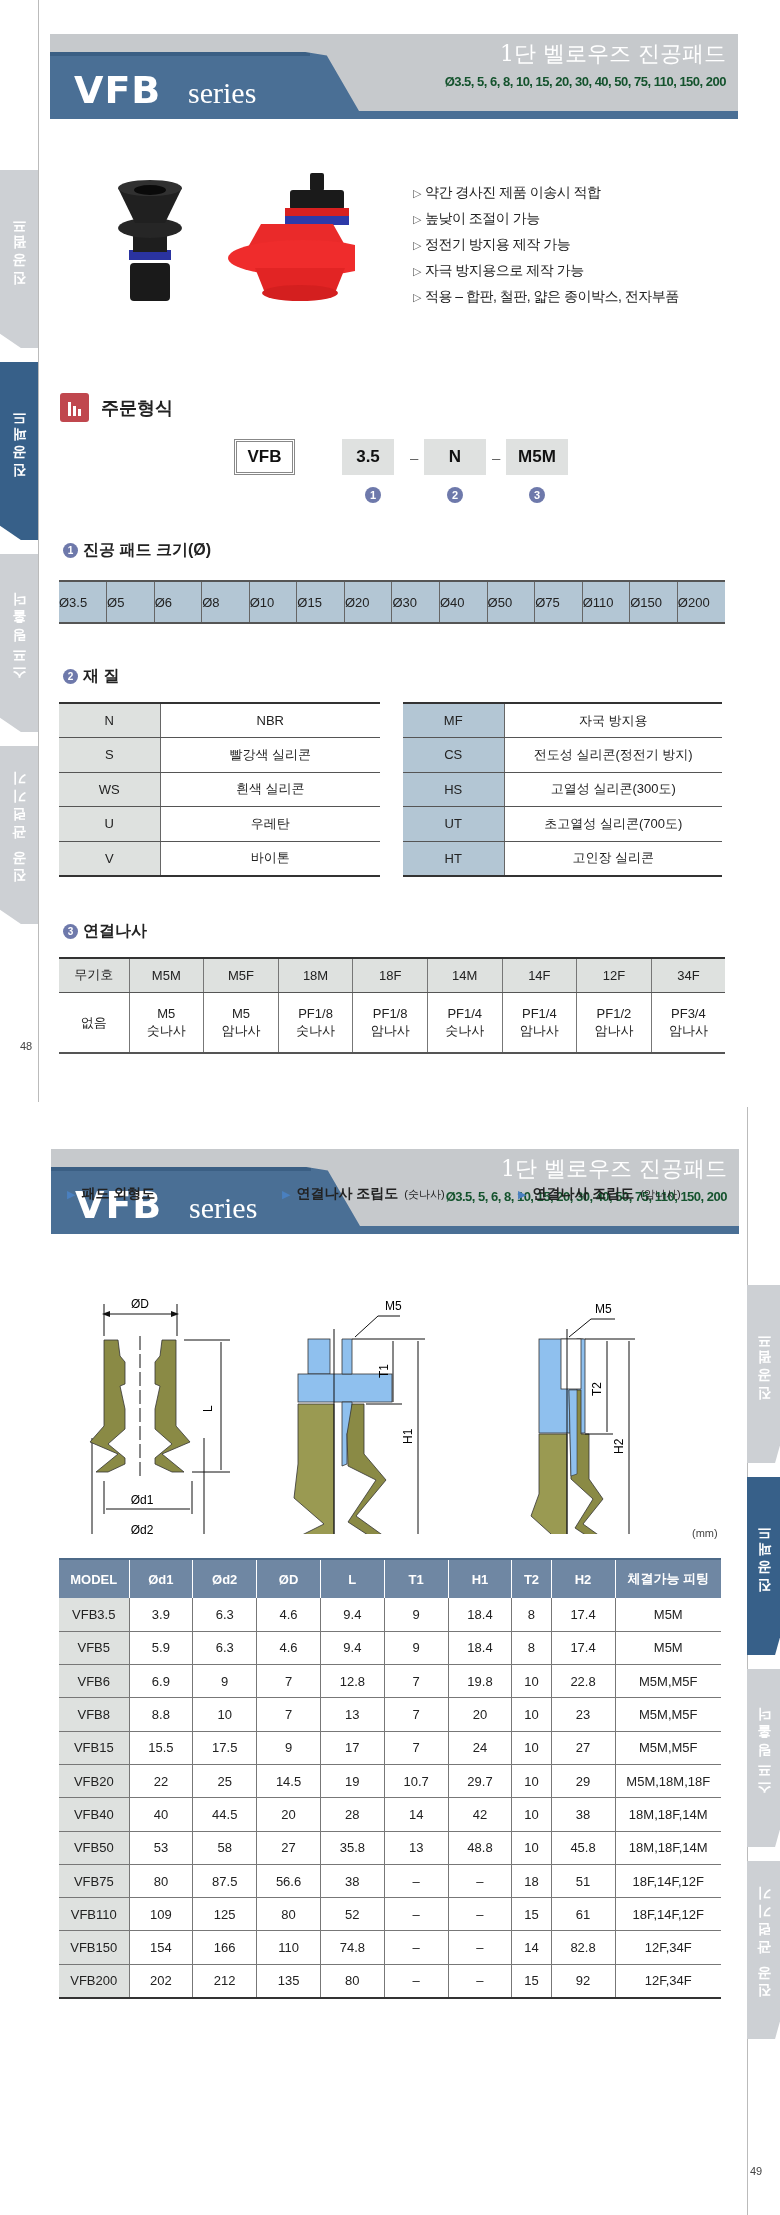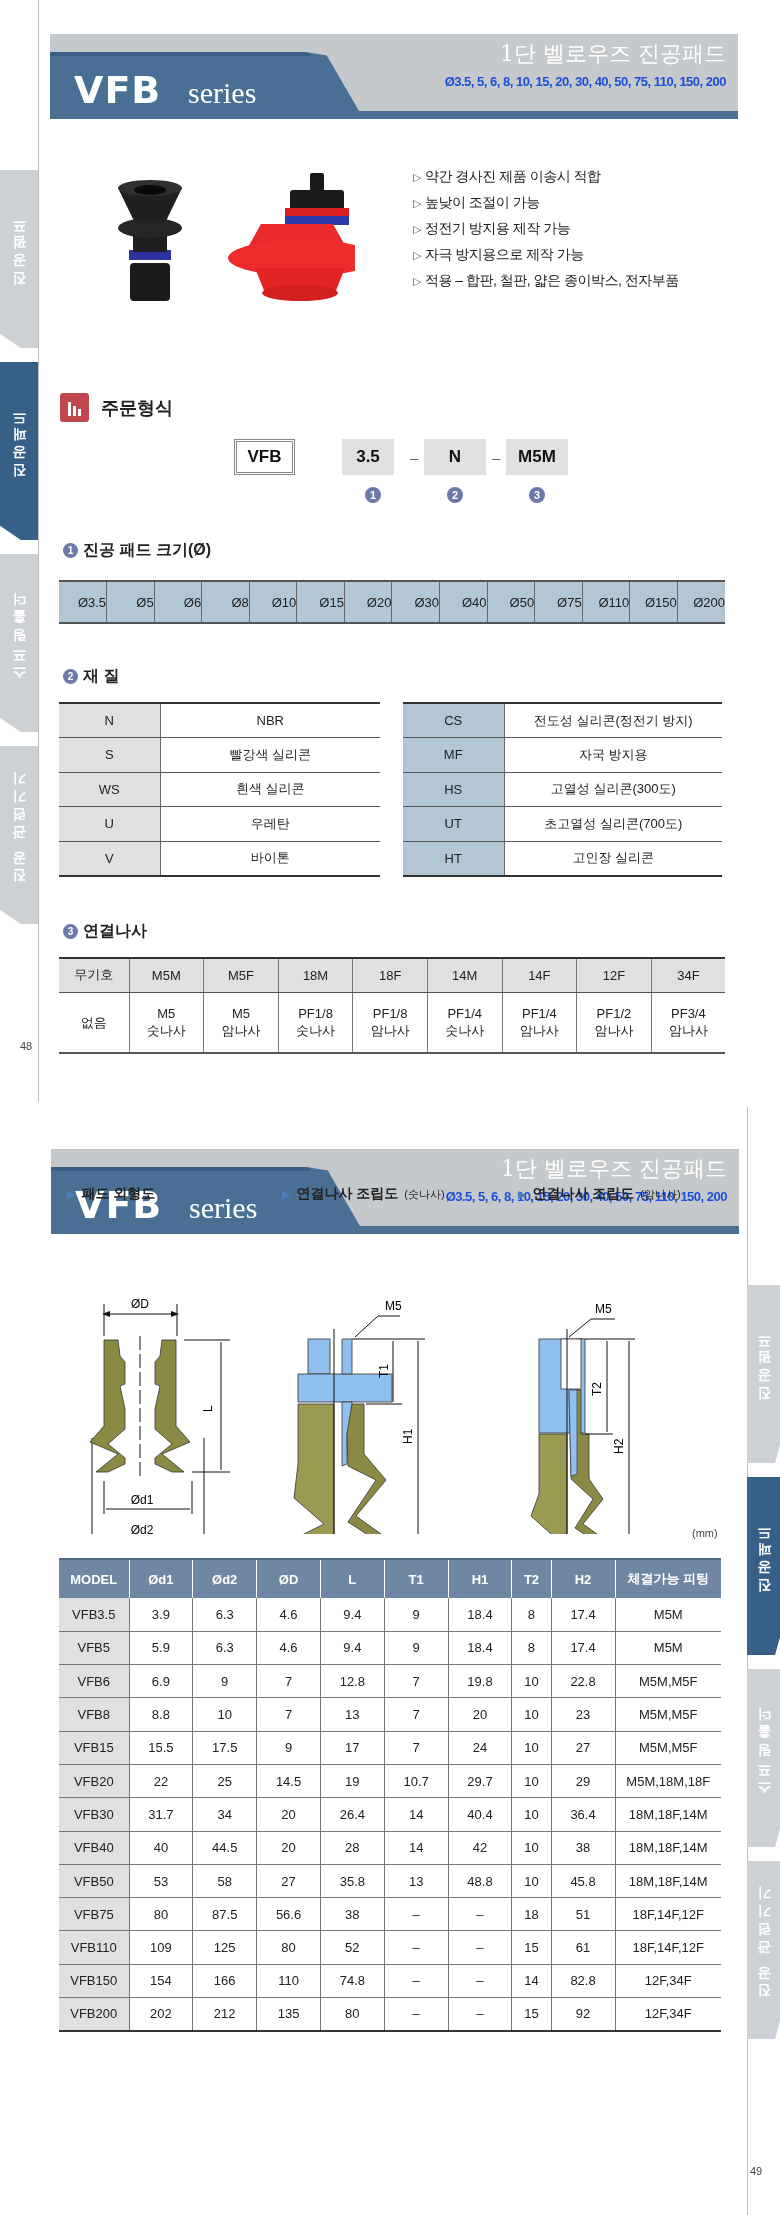--- a/index.html
+++ b/index.html
@@ -21,25 +21,25 @@
   .page-num { position: absolute; font-size: 11px; color: #444; }
 
   
   .banner { position: absolute; left: 50px; width: 688px; height: 85px; background: #c6c9cc; overflow: hidden; }
   .banner .blue { position: absolute; left: 0; top: 18px; width: 688px; height: 67px; background: #4a6f95; }
   .banner .grey-cut { position: absolute; left: 240px; top: 0; width: 460px; height: 77px; background: #c6c9cc; clip-path: polygon(0 0, 100% 0, 100% 100%, 15% 100%, 8% 28%, 0 20%); }
   .banner .shade { position: absolute; left: 0; top: 18px; width: 260px; height: 4px; background: #3b5f84; }
   .banner .vfb { position: absolute; left: 24px; top: 34px; color: #fff; font-size: 38px; font-weight: bold; letter-spacing: 1px; font-family: "DejaVu Sans", sans-serif; }
   .banner .series { position: absolute; left: 138px; top: 42px; color: #fff; font-size: 30px; font-family: "Liberation Serif", serif; }
   .banner .ktitle { position: absolute; right: 12px; top: 5px; color: #fff; font-size: 22px; font-family: "DejaVu Serif", serif; }
-  .banner .sizes { position: absolute; right: 12px; top: 40px; color: #1d4ed8; font-size: 13px; font-weight: bold; letter-spacing: -0.5px; }
+  .banner .sizes { position: absolute; right: 12px; top: 40px; color: #14532d; font-size: 13px; font-weight: bold; letter-spacing: -0.5px; }
 
   
   .products { position: absolute; left: 85px; top: 168px; width: 270px; height: 140px; }
-  .features { position: absolute; left: 413px; top: 164px; list-style: none; }
+  .features { position: absolute; left: 413px; top: 180px; list-style: none; }
   .features li { font-size: 14px; line-height: 25px; color: #222; letter-spacing: -0.5px; }
   .features li .tri { color: #555; margin-right: 4px; font-size: 11px; }
 
   
   .sec-head { position: absolute; display: flex; align-items: center; gap: 12px; }
   .sec-icon { width: 29px; height: 29px; background: #c0474e; border-radius: 3px; display: flex; align-items: flex-end; justify-content: center; padding: 6px 5px; gap: 2px; }
   .sec-icon i { display: block; width: 3px; background: #fff; }
   .sec-title { font-size: 18px; font-weight: bold; color: #222; }
 
   
@@ -49,21 +49,21 @@
   .obox.grey { background: #dfe1e0; width: 42px; }
   .odash { position: absolute; top: 10px; font-size: 15px; color: #666; }
   .onum { position: absolute; top: 48px; width: 16px; height: 16px; border-radius: 50%; background: #6e79ab; color: #fff; font-size: 11px; text-align: center; line-height: 16px; font-weight: bold; }
 
   .sub-head { position: absolute; display: flex; align-items: center; gap: 5px; font-size: 16px; font-weight: bold; color: #222; }
   .badge { width: 15px; height: 15px; border-radius: 50%; background: #6e79ab; color: #fff; font-size: 10px; text-align: center; line-height: 15px; font-weight: bold; }
 
   
   table { border-collapse: collapse; }
   .size-table { position: absolute; left: 59px; top: 580px; width: 666px; border-top: 2px solid #555; border-bottom: 2px solid #555; }
-  .size-table td { background: #b3c6d4; border-left: 1px solid #666; border-right: 1px solid #666; height: 42px; text-align: right; font-size: 13px; color: #222; width: 47.5px; }
+  .size-table td { background: #b3c6d4; border-left: 1px solid #666; border-right: 1px solid #666; height: 42px; text-align: left; font-size: 13px; color: #222; width: 47.5px; }
   .size-table td:first-child { border-left: none; }
   .size-table td:last-child { border-right: none; }
 
   
   .mat-table { position: absolute; top: 702px; width: 321px; border-top: 2px solid #333; border-bottom: 2px solid #333; }
   .mat-table td { height: 34.5px; font-size: 13px; text-align: center; border-bottom: 1px solid #555; color: #222; }
   .mat-table tr:last-child td { border-bottom: none; }
   .mat-table td.code { width: 101px; border-right: 1px solid #666; }
   #mat-left td.code { background: #dee1df; }
   #mat-right td.code { background: #b3c6d4; }
@@ -228,26 +228,26 @@
         </tr>
     <tr>
           <td class="code">V</td>
           <td>바이톤</td>
         </tr>
   </tbody>
     </table>
   <table class="mat-table" id="mat-right">
     <tbody>
         <tr>
+          <td class="code">MF</td>
+          <td>자국 방지용</td>
+        </tr>
+    <tr>
           <td class="code">CS</td>
           <td>전도성 실리콘(정전기 방지)</td>
-        </tr>
-    <tr>
-          <td class="code">MF</td>
-          <td>자국 방지용</td>
         </tr>
     <tr>
           <td class="code">HS</td>
           <td>고열성 실리콘(300도)</td>
         </tr>
     <tr>
           <td class="code">UT</td>
           <td>초고열성 실리콘(700도)</td>
         </tr>
     <tr>
@@ -486,32 +486,20 @@
           <td>25</td>
           <td>14.5</td>
           <td>19</td>
           <td>10.7</td>
           <td>29.7</td>
           <td>10</td>
           <td>29</td>
           <td>M5M,18M,18F</td>
         </tr>
         <tr>
-          <td>VFB30</td>
-          <td>31.7</td>
-          <td>34</td>
-          <td>20</td>
-          <td>26.4</td>
-          <td>14</td>
-          <td>40.4</td>
-          <td>10</td>
-          <td>36.4</td>
-          <td>18M,18F,14M</td>
-        </tr>
-        <tr>
           <td>VFB40</td>
           <td>40</td>
           <td>44.5</td>
           <td>20</td>
           <td>28</td>
           <td>14</td>
           <td>42</td>
           <td>10</td>
           <td>38</td>
           <td>18M,18F,14M</td>

